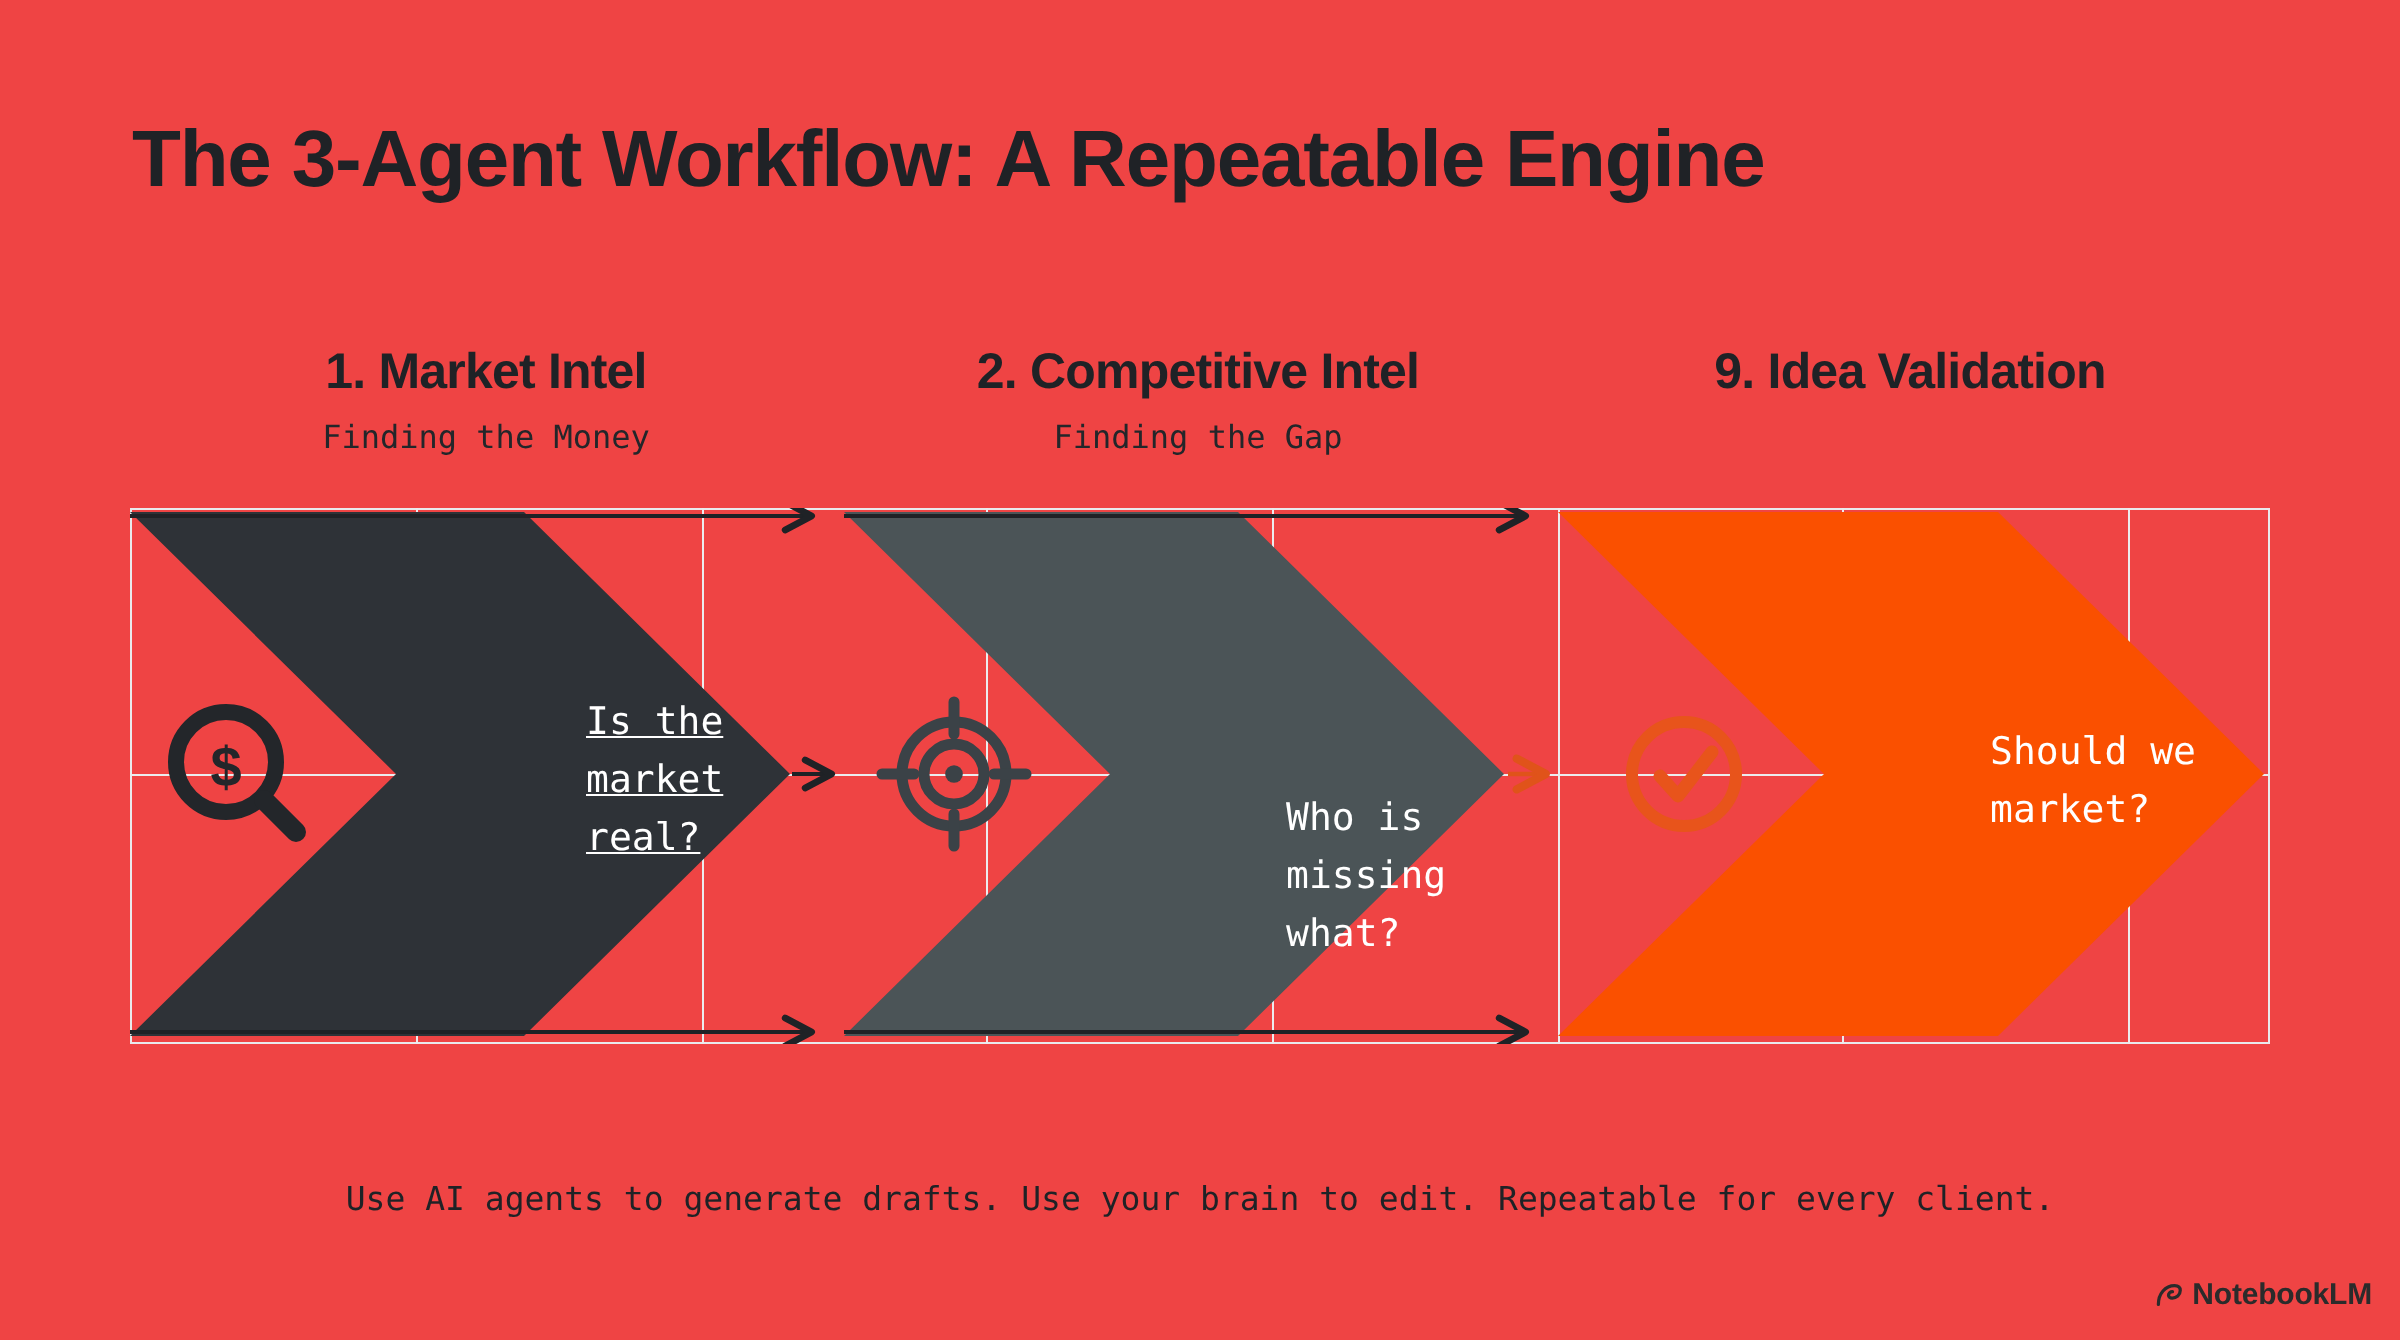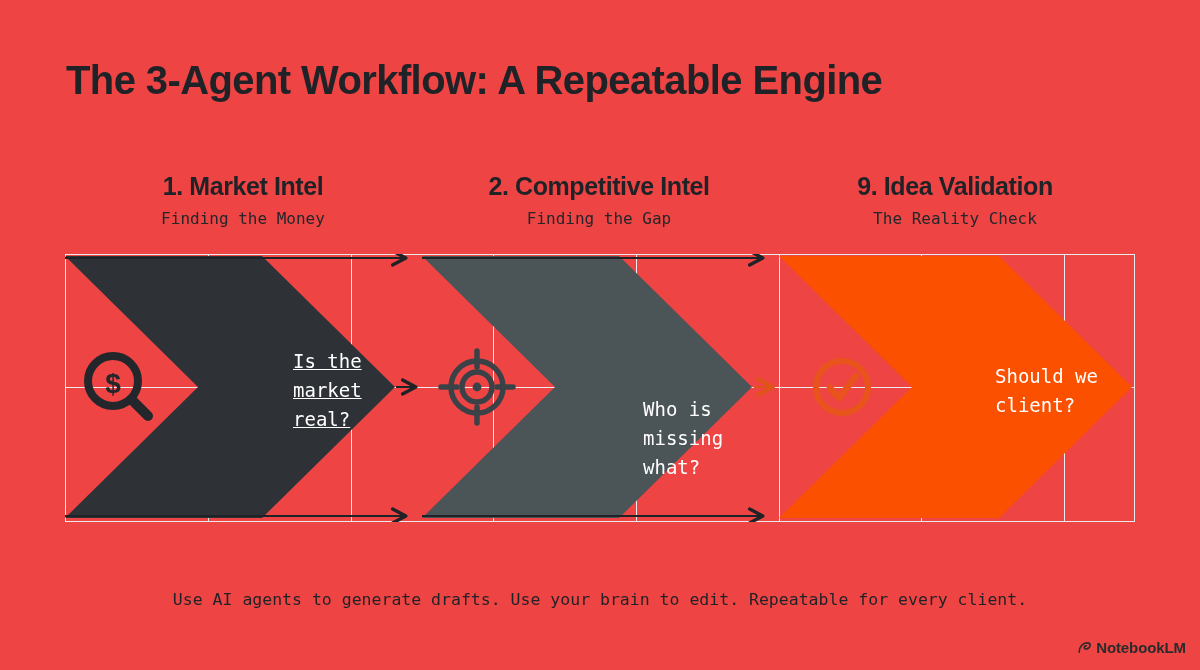--- a/index.html
+++ b/index.html
@@ -158,21 +158,20 @@
     <div class="header-col c1">
       <div class="stage-title">1. Market Intel</div>
       <div class="stage-sub">Finding the Money</div>
     </div>
     <div class="header-col">
       <div class="stage-title">2. Competitive Intel</div>
       <div class="stage-sub">Finding the Gap</div>
     </div>
     <div class="header-col">
       <div class="stage-title">9. Idea Validation</div>
-      <div class="stage-sub">The Reality Check</div>
     </div>
   </div>
 
   <div class="diagram">
 
     <div class="grid-frame"></div>
     <div class="grid-line-h" style="top:133px;"></div>
     <div class="grid-line-v" style="left:143px;"></div>
     <div class="grid-line-v" style="left:286px;"></div>
     <div class="grid-line-v" style="left:428px;"></div>
@@ -232,21 +231,21 @@
       </g>
     </svg>
 
     <div class="stage-question q1">Is the
 market
 real?</div>
     <div class="stage-question q2">Who is
 missing
 what?</div>
     <div class="stage-question q3">Should we
-client?</div>
+market?</div>
   </div>
 
   <div class="footer">Use AI agents to generate drafts. Use your brain to edit. Repeatable for every client.</div>
 
   <div class="watermark">
     <svg width="15" height="15" viewBox="0 0 24 24">
       <path d="M3.5 19.5 C3.5 11 9 4.5 16.5 4.5 C19.5 4.5 21 6.2 21 8.4 C21 12 17.8 14.4 14.6 14.4 C12.8 14.4 11.6 13.4 11.6 12.1 C11.6 10.6 13 9.3 14.8 9.3" fill="none" stroke="#2b2b2b" stroke-width="2.6" stroke-linecap="round"></path>
     </svg>
     <span class="watermark-text">NotebookLM</span>
   </div>

